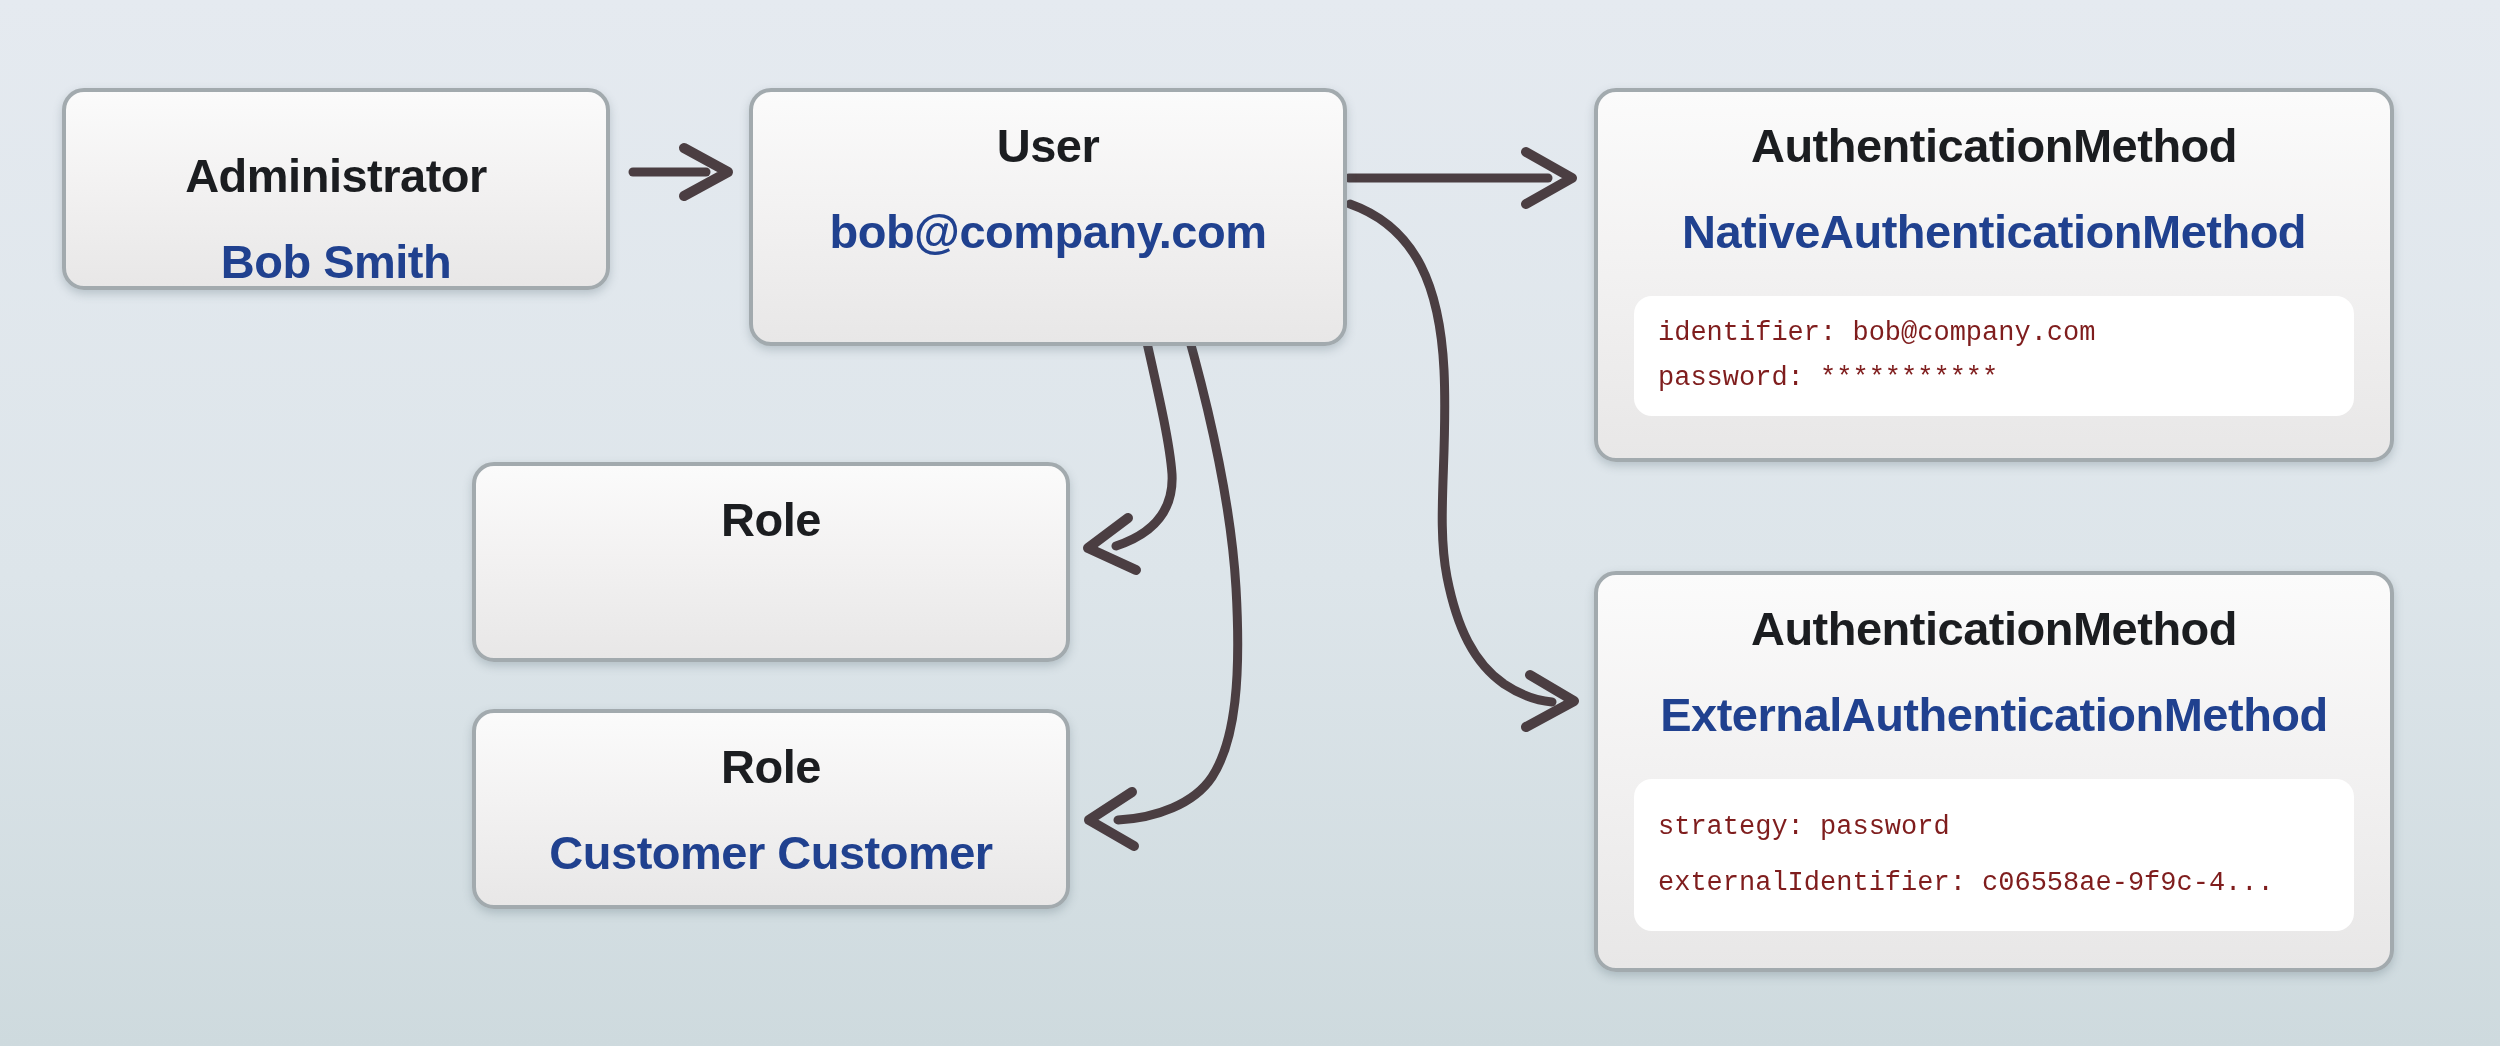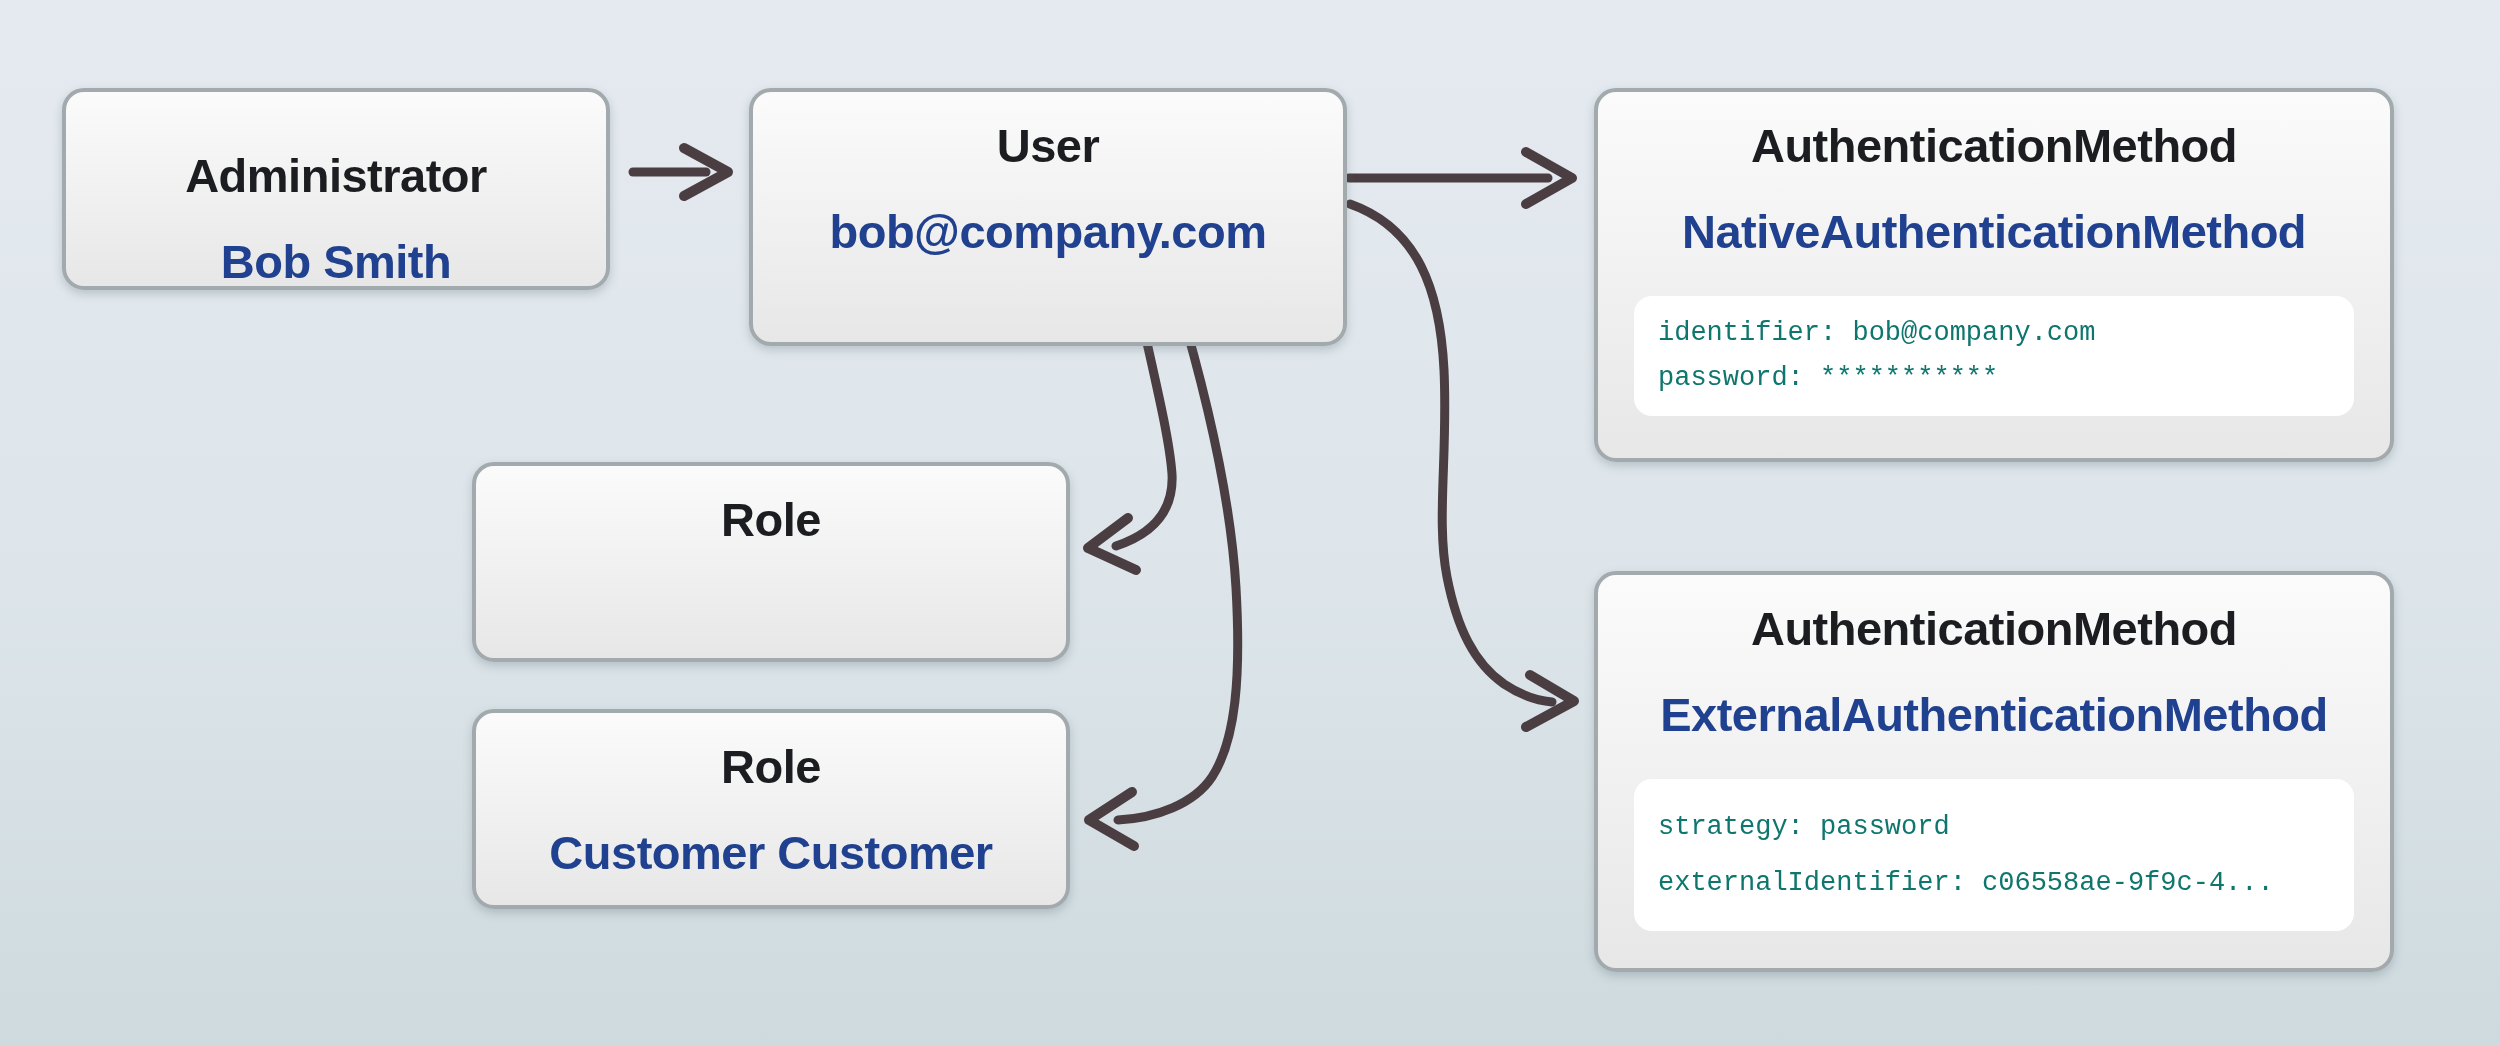--- a/index.html
+++ b/index.html
@@ -71,21 +71,21 @@
     margin-right: 36px;
     background: #ffffff;
     border-radius: 18px;
     padding: 15px 24px;
     text-align: left;
   }
   .attr-line {
     font-family: "Liberation Mono", "DejaVu Sans Mono", monospace;
     font-size: 27px;
     line-height: 45px;
-    color: #0f766e;
+    color: #7f1d1d;
     white-space: nowrap;
     overflow: hidden;
   }
   .attr-panel.tall {
     padding: 20px 24px;
   }
   .attr-panel.tall .attr-line {
     line-height: 56px;
   }
   

